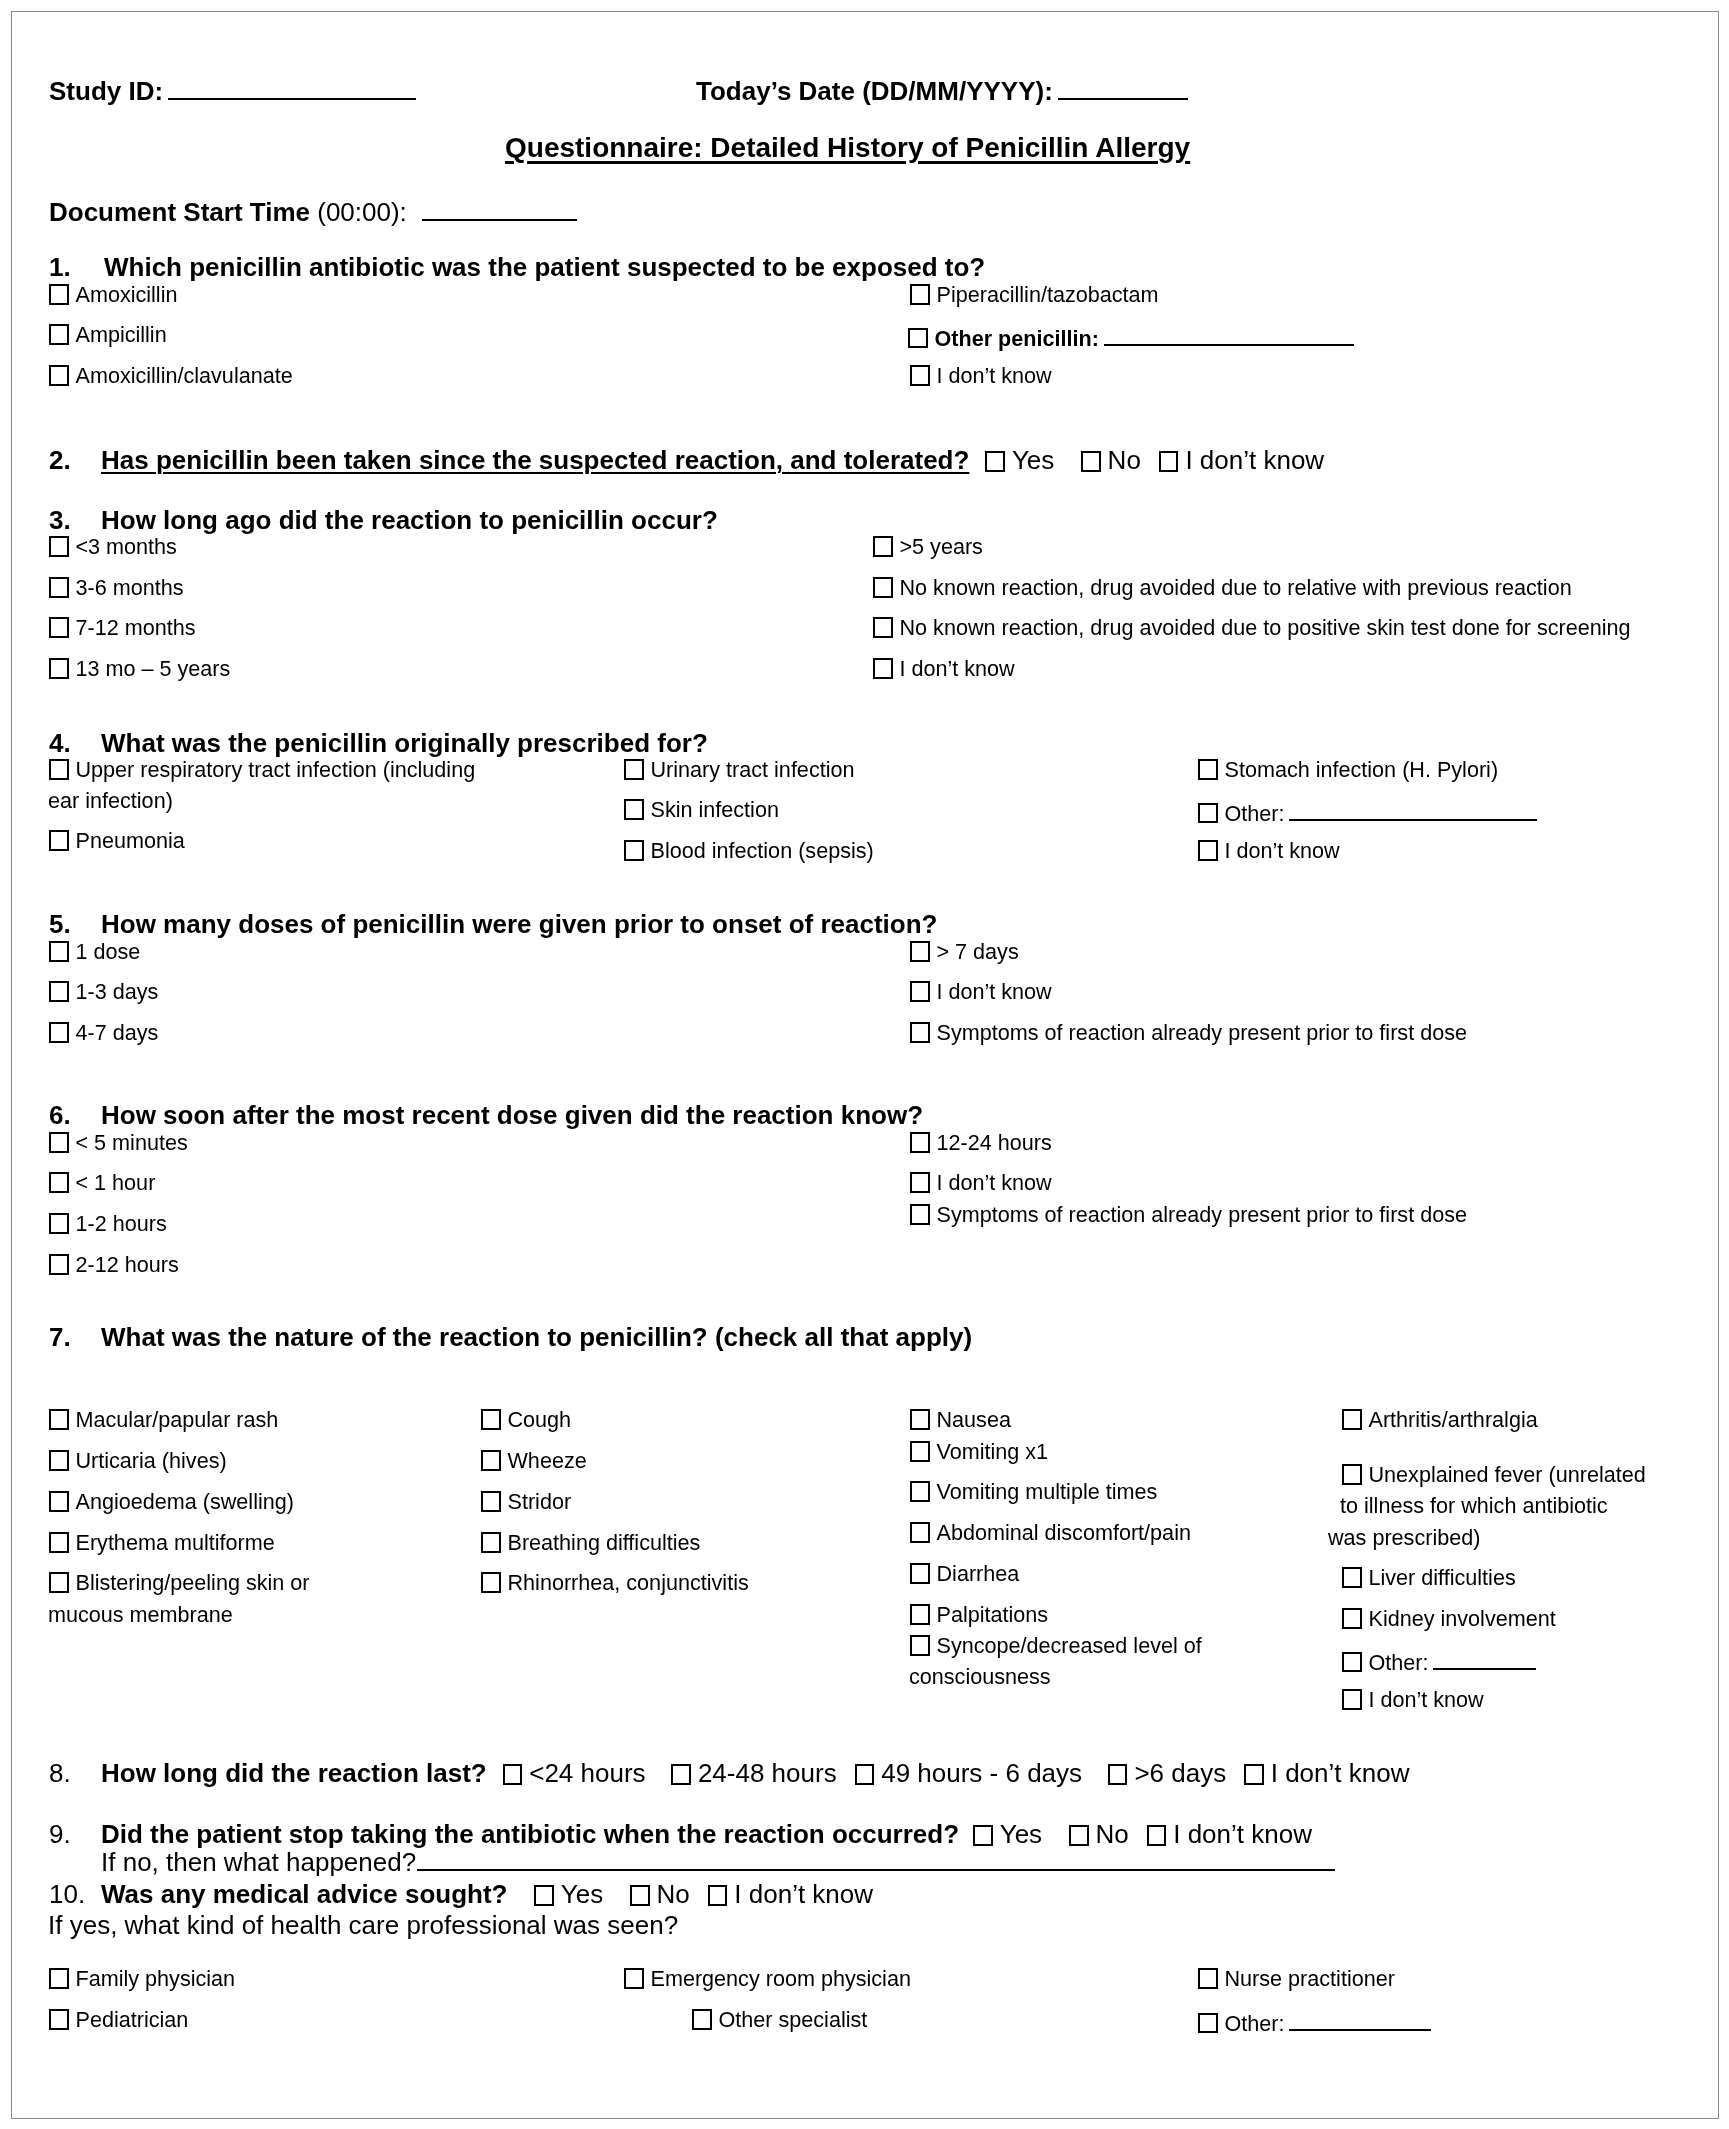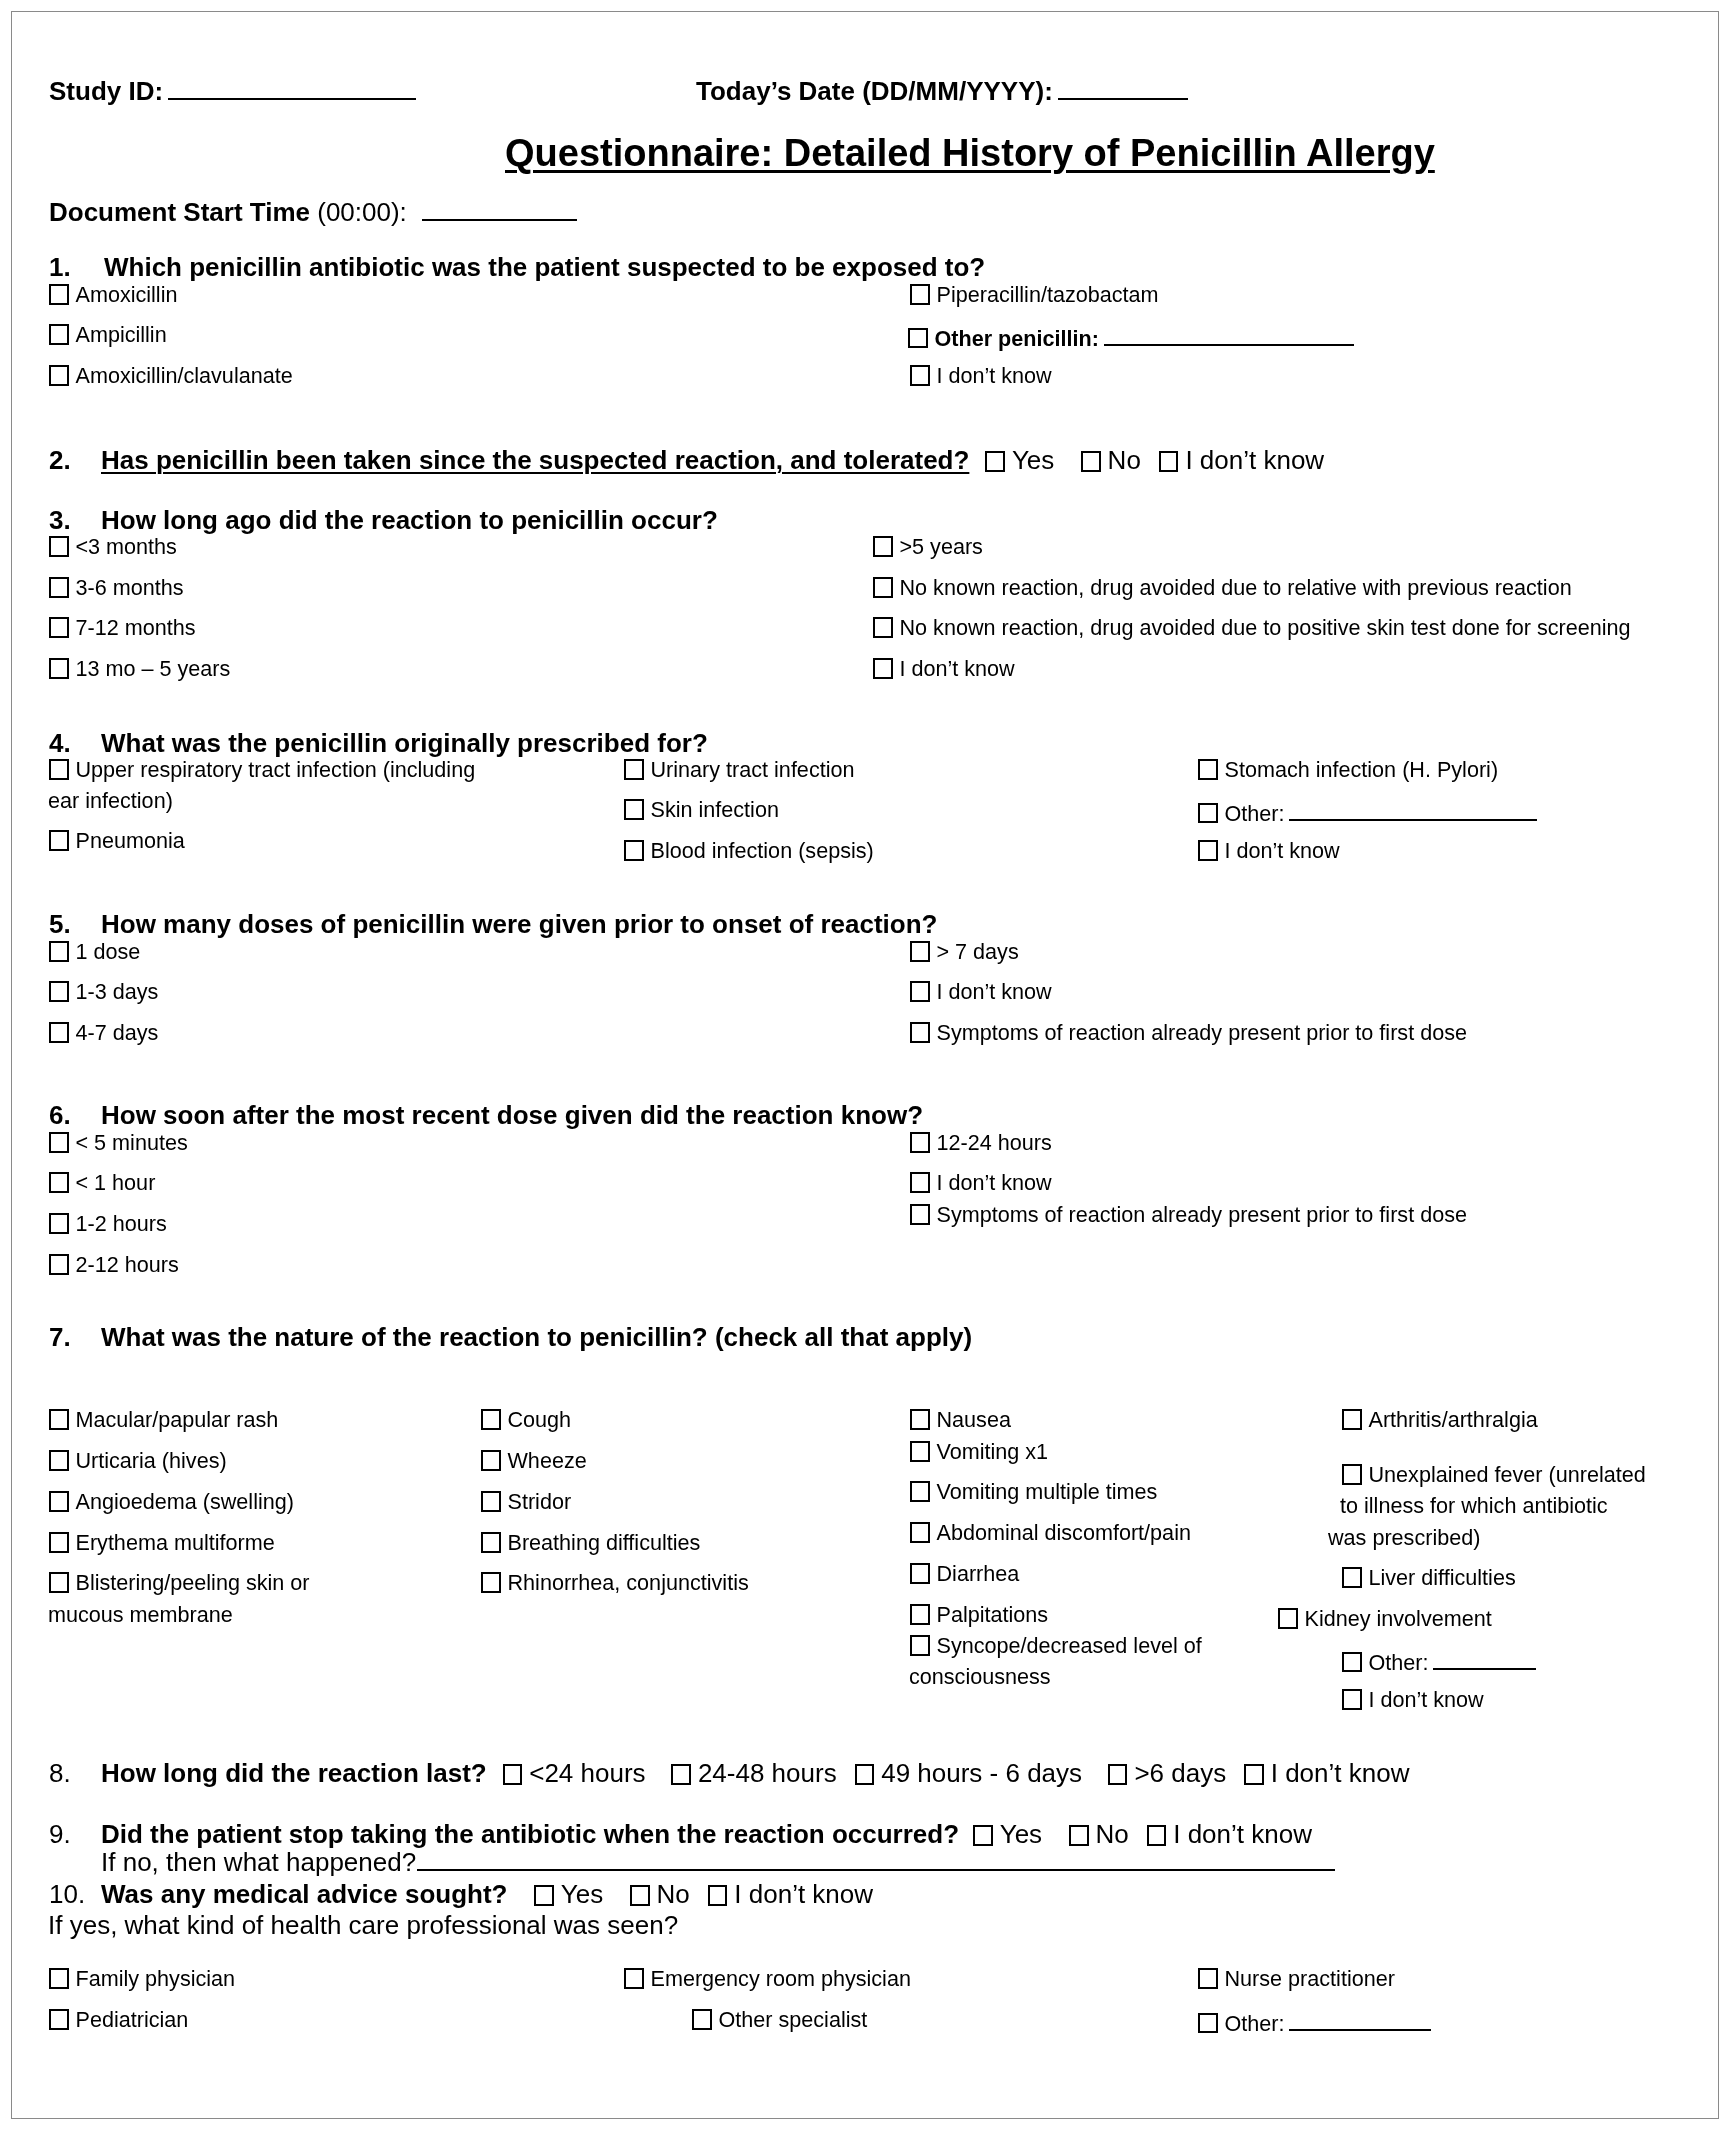--- a/index.html
+++ b/index.html
@@ -3,21 +3,21 @@
 <meta charset="utf-8">
 <style>
   html, body { margin: 0; padding: 0; background: #ffffff; }
   body { width: 1730px; height: 2129px; position: relative; overflow: hidden;
          font-family: "Liberation Sans", "DejaVu Sans", sans-serif; color: #000; }
   .frame { position: absolute; left: 10.8px; top: 10.8px; width: 1708px; height: 2108px;
            border: 1.5px solid #8a8a8a; box-sizing: border-box; }
   .abs { position: absolute; white-space: nowrap; }
   .t { font-size: 26px; line-height: 1; }
   .b { font-weight: bold; }
-  .title { font-size: 38px; font-weight: bold; text-decoration: underline; text-decoration-thickness: 2.5px; text-underline-offset: 3.9px; }
+  .title { font-size: 28px; font-weight: bold; text-decoration: underline; text-decoration-thickness: 2.5px; text-underline-offset: 3.9px; }
   .blank { display: inline-block; border-bottom: 2.5px solid #000; height: 19.6px; vertical-align: baseline; margin-left: 4.9px; }
   .cb { display: inline-block; width: 19.6px; height: 20.6px; border: 2.5px solid #000; box-sizing: border-box; vertical-align: -2.9px; margin-right: 6.9px; }
   .opt { font-size: 21.6px; line-height: 1; }
   .qnum { display: inline-block; width: 52px; font-weight: bold; }
   .qnum-n { display: inline-block; width: 52px; font-weight: normal; }
   .uline { text-decoration: underline; text-decoration-thickness: 1.5px; text-underline-offset: 2.9px; }
   .inline-opt { margin-left: 10.8px; }
 </style>
 </head>
 <body>
@@ -122,21 +122,21 @@
 <div class="abs opt" style="left:910px; top:1563px;"><span class="cb"></span><span>Diarrhea</span></div>
 <div class="abs opt" style="left:910px; top:1604px;"><span class="cb"></span><span>Palpitations</span></div>
 <div class="abs opt" style="left:910px; top:1635px;"><span class="cb"></span><span>Syncope/decreased level of</span></div>
 <div class="abs opt" style="left:909px; top:1666px;">consciousness</div>
 
 <div class="abs opt" style="left:1342px; top:1409px;"><span class="cb"></span><span>Arthritis/arthralgia</span></div>
 <div class="abs opt" style="left:1342px; top:1464px;"><span class="cb"></span><span>Unexplained fever (unrelated</span></div>
 <div class="abs opt" style="left:1340px; top:1495px;">to illness for which antibiotic</div>
 <div class="abs opt" style="left:1328px; top:1527px;">was prescribed)</div>
 <div class="abs opt" style="left:1342px; top:1567px;"><span class="cb"></span><span>Liver difficulties</span></div>
-<div class="abs opt" style="left:1278px; top:1608px;"><span class="cb"></span><span>Kidney involvement</span></div>
+<div class="abs opt" style="left:1342px; top:1608px;"><span class="cb"></span><span>Kidney involvement</span></div>
 <div class="abs opt" style="left:1342px; top:1648px;"><span class="cb"></span><span>Other:</span><span class="blank" style="width:103px;"></span></div>
 <div class="abs opt" style="left:1342px; top:1689px;"><span class="cb"></span><span>I don’t know</span></div>
 
 <div class="abs t" style="left:49px; top:1760px;">
   <span class="qnum-n">8.</span><span class="b">How long did the reaction last?</span>
   <span style="margin-left:8.8px;"><span class="cb"></span><span>&lt;24 hours</span></span>
   <span class="inline-opt" style="margin-left:18.6px;"><span class="cb"></span><span>24-48 hours</span></span>
   <span class="inline-opt"><span class="cb"></span><span>49 hours - 6 days</span></span>
   <span class="inline-opt" style="margin-left:18.6px;"><span class="cb"></span><span>&gt;6 days</span></span>
   <span class="inline-opt"><span class="cb"></span><span>I don’t know</span></span>

